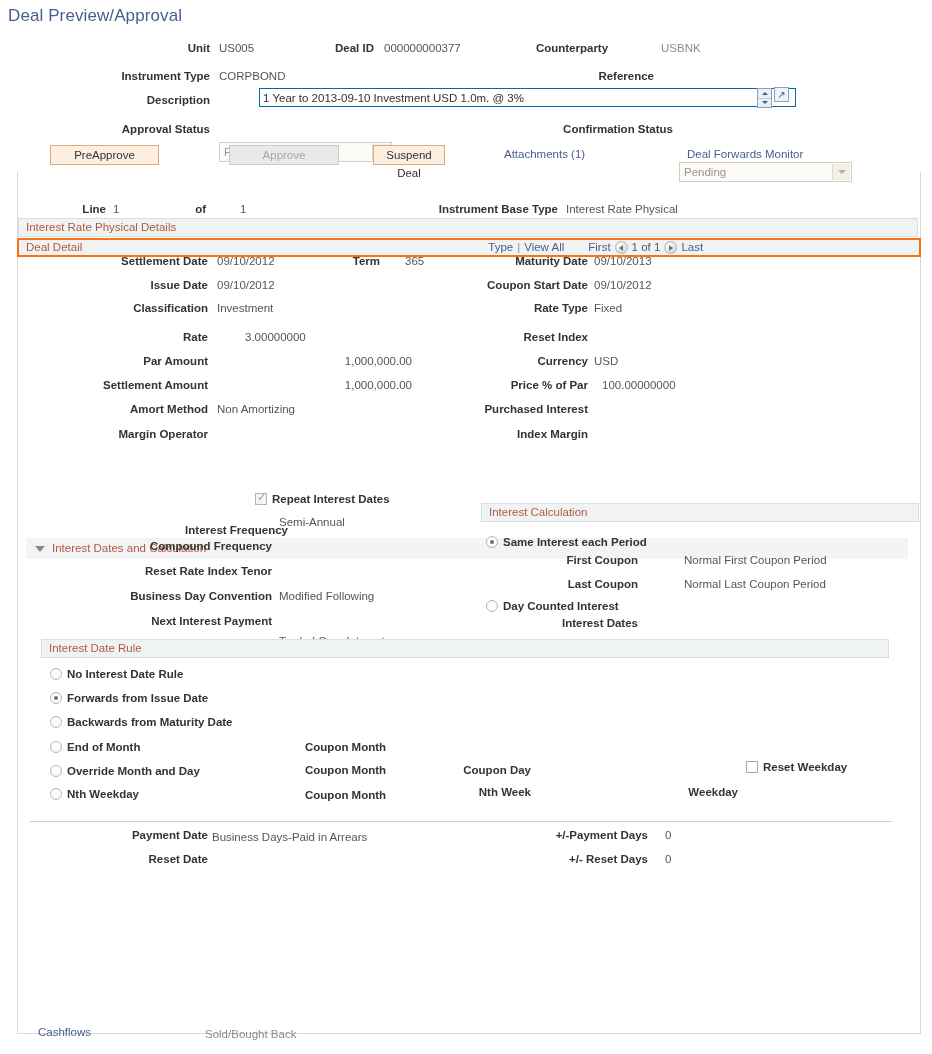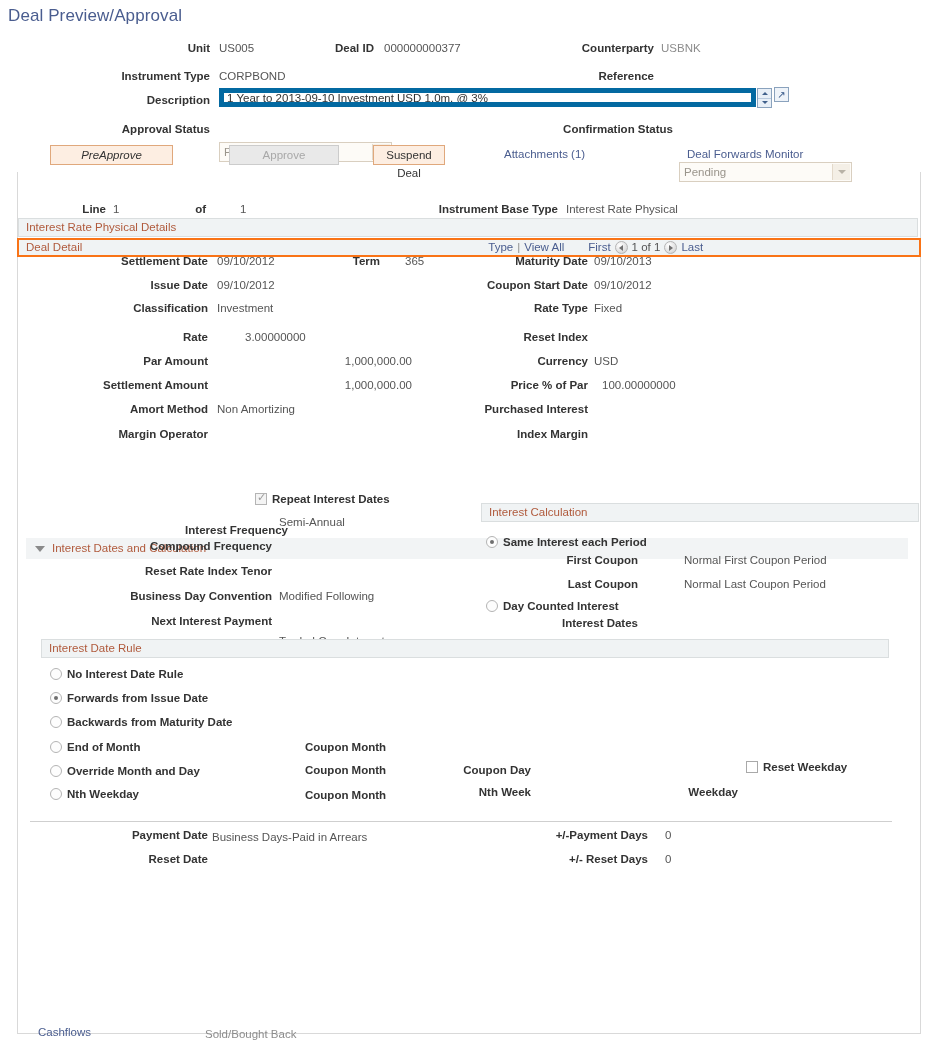--- a/index.html
+++ b/index.html
@@ -33,28 +33,29 @@
     color: #555;
     font-size: 11.5px;
     white-space: nowrap;
   }
   .val.num { text-align: right; }
 
   .abs { position: absolute; }
 
   
   .txt-input {
-    border: 5px solid #0369a1;
+    border: 1px solid #0369a1;
     background: #fff;
     height: 19px;
     font-family: "Liberation Sans", sans-serif;
     font-size: 11.5px;
     color: #333;
     padding: 1px 3px;
     outline: none;
+    margin-left: 40px;
   }
   .sel-disabled {
     border: 1px solid #d9cfc0;
     background: #fdfbf7;
     height: 20px;
     font-size: 11.5px;
     color: #9a958c;
     display: flex;
     align-items: center;
     padding-left: 4px;
@@ -215,21 +216,21 @@
 <body>
 
 <div class="page-title">Deal Preview/Approval</div>
 
 <div class="abs lbl" style="left:110px; top:42px; width:100px;">Unit</div>
 <div class="abs val" style="left:219px; top:42px;">US005</div>
 
 <div class="abs lbl" style="left:250px; top:42px; width:124px;">Deal ID</div>
 <div class="abs val" style="left:384px; top:42px;">000000000377</div>
 
-<div class="abs lbl" style="left:490px; top:42px; width:164px;">Counterparty</div>
+<div class="abs lbl" style="left:490px; top:42px; width:164px;text-align:center;">Counterparty</div>
 <div class="abs val" style="left:661px; top:42px; color:#8c8c8c;">USBNK</div>
 
 <div class="abs lbl" style="left:60px; top:70px; width:150px;">Instrument Type</div>
 <div class="abs val" style="left:219px; top:70px;">CORPBOND</div>
 
 <div class="abs lbl" style="left:500px; top:70px; width:154px;">Reference</div>
 <div class="abs val" style="left:661px; top:70px;"></div>
 
 <div class="abs lbl" style="left:100px; top:94px; width:110px;">Description</div>
 <input class="abs txt-input" style="left: 219px; top: 88px; width: 537px;" value="1 Year to 2013-09-10 Investment USD 1.0m. @ 3%">
@@ -244,21 +245,21 @@
   <span>Pending Review</span>
   <span class="arrowbox"></span>
 </div>
 
 <div class="abs lbl" style="left:500px; top:123px; width:173px;">Confirmation Status</div>
 <div class="abs sel-disabled" style="left:679px; top:116px; width:173px;">
   <span>Pending</span>
   <span class="arrowbox"></span>
 </div>
 
-<div class="abs btn btn-orange" style="left:50px; top:145px; width:123px;font-style:italic;">PreApprove</div>
+<div class="abs btn btn-orange" style="left:50px; top:145px; width:109px;">PreApprove</div>
 <div class="abs btn btn-disabled" style="left:229px; top:145px; width:110px;">Approve</div>
 <div class="abs btn btn-orange" style="left:373px; top:145px; width:72px;">Suspend Deal</div>
 <a class="abs link" style="left:504px; top:148px;">Attachments (1)</a>
 <a class="abs link" style="left:687px; top:148px;">Deal Forwards Monitor</a>
 
 <div class="abs" style="left:17px; top:172px; width:904px; height:862px; border-left:1px solid #d9d9d9; border-right:1px solid #d9d9d9; border-bottom:1px solid #d9d9d9;"></div>
 
 <div class="abs grp-hdr nav" style="left:17px; top:172px; width:904px;">
   <span style="color:#b05a3c;">Deal Detail</span>
   <span class="navbits" style="margin-left:406px;">

